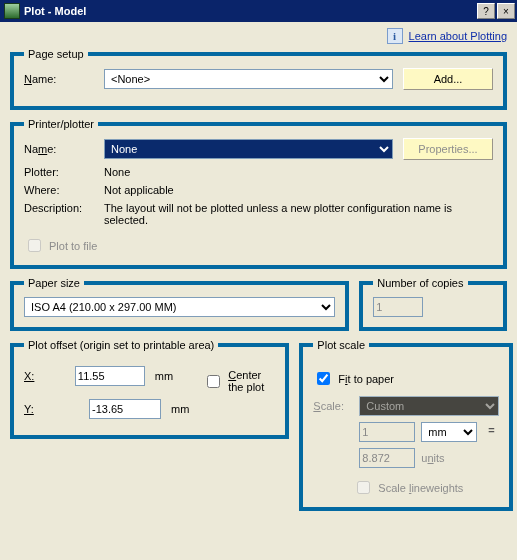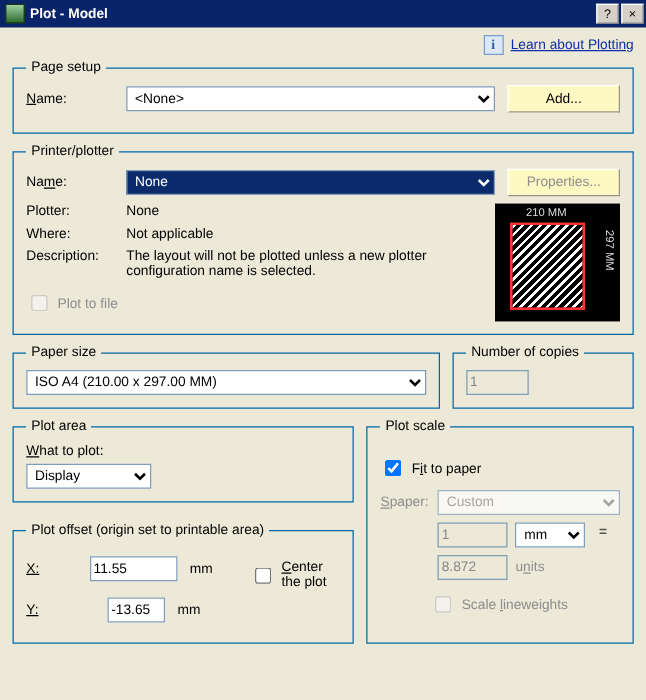--- a/index.html
+++ b/index.html
@@ -41,21 +41,21 @@
   }
   .content { padding:6px 10px 6px 10px; }
   .toprow { display:flex; justify-content:flex-end; align-items:center; gap:6px; margin-bottom:4px;}
   .info-icon {
     width:16px;height:16px;border:1px solid #7a9ccc;background:#dce8f6;
     display:flex;align-items:center;justify-content:center;
     font-family:Georgia,serif;font-weight:bold;color:#2b5aa0;font-size:11px;
   }
   a.link { color:#0f2eaa; text-decoration:underline; cursor:pointer;}
   fieldset {
-    border:1px solid #0369a1;
+    border:4px solid #0369a1;
     margin:0 0 8px 0;
     padding:8px 10px 10px 10px;
     position:relative;
   }
   fieldset > legend {
     padding:0 4px; font-size:11px; color:#000;
   }
   .row { display:flex; align-items:center; gap:10px; margin-bottom:6px;}
   .lbl { width:70px; }
   .lbl-w { width:55px; }
@@ -173,85 +173,71 @@
             </div>
             <div class="row" style="align-items:flex-start">
               <div class="lbl">Description:</div>
               <div style="flex:1">The layout will not be plotted unless a new plotter configuration name is selected.</div>
             </div>
             <div class="chk disabled-text">
               <input type="checkbox" disabled="" style="">
               <span>Plot to file</span>
             </div>
           </div>
-          <div class="preview-box">
-            <div class="preview-top-label">210 MM</div>
-            <div class="preview-inner"></div>
-            <div class="preview-side-label">297 MM</div>
-          </div>
         </div>
       </div>
     </div>
   </fieldset>
 
   <div class="cols">
     <fieldset style="flex:2.6">
       <legend>Paper size</legend>
       <select style="width:100%">
         <option>ISO A4 (210.00 x 297.00 MM)</option>
       </select>
     </fieldset>
     <fieldset style="flex:1">
       <legend>Number of copies</legend>
       <input type="text" disabled="" style="width: 50px; background: rgb(236, 233, 216); color: rgb(136, 136, 136);" value="1">
     </fieldset>
   </div>
 
   <div class="cols">
     <div style="flex:1.3; display:flex; flex-direction:column; gap:8px;">
-      <fieldset>
-        <legend>Plot area</legend>
-        <div style="margin-bottom:4px;">
-          <span class="underline">W</span><span>hat to plot:</span>
-        </div>
-        <select style="width:100px">
-          <option>Display</option>
-        </select>
-      </fieldset>
 
       <fieldset>
         <legend>Plot offset (origin set to printable area)</legend>
         <div class="row">
           <div class="lbl-w"><span class="underline">X:</span></div>
           <input type="text" style="width: 70px;" value="11.55">
           <span>mm</span>
           <div class="chk" style="margin-left:20px">
             <input type="checkbox" style="">
             <span><span class="underline">C</span>enter the plot</span>
           </div>
         </div>
         <div class="row">
           <div class="lbl-w"><span class="underline">Y:</span></div>
-          <input type="text" style="width: 46px;" value="-13.65">
+          <input type="text" style="width: 72px;" value="-13.65">
           <span>mm</span>
         </div>
       </fieldset>
     </div>
 
     <fieldset style="flex:1">
       <legend>Plot scale</legend>
       <div class="chk" style="margin-bottom:8px">
         <input type="checkbox" checked="" style="">
         <span>F<span class="underline">i</span>t to paper</span>
       </div>
       <div class="unit-row">
         <div style="width:40px" class="disabled-text">
-          <span class="underline">S</span><span>paper:</span>
-        </div>
-        <select disabled="" style="flex:1;background:#ffffff;color:#888">
+          <span class="underline">S</span><span>cale:</span>
+        </div>
+        <select disabled="" style="flex:1;background:#000000;color:#888">
           <option>Custom</option>
         </select>
       </div>
       <div class="unit-row">
         <div style="width:40px"></div>
         <input type="text" disabled="" style="width: 56px; background: rgb(236, 233, 216); color: rgb(136, 136, 136);" value="1">
         <select style="width:56px"><option>mm</option></select>
         <span class="eqbtn">=</span>
       </div>
       <div class="unit-row">

